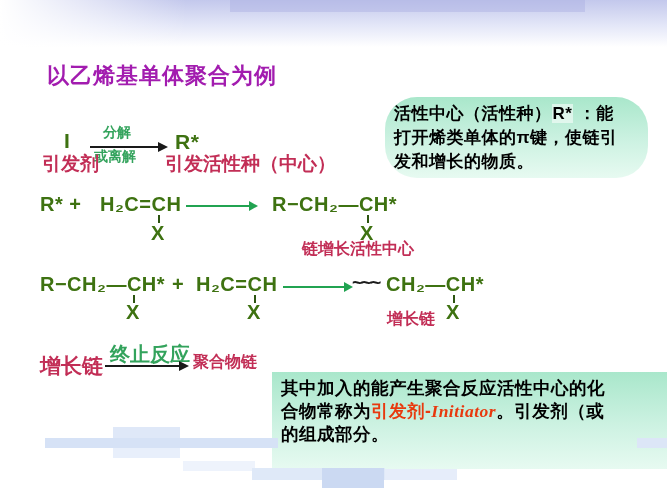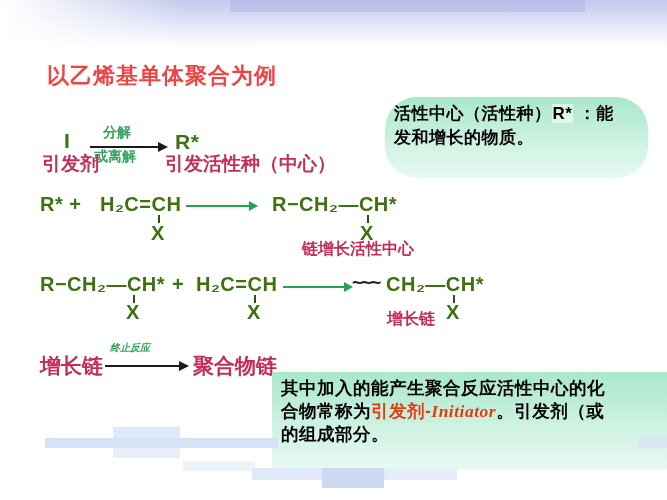--- a/index.html
+++ b/index.html
@@ -5,21 +5,21 @@
   html,body{margin:0;padding:0;}
   body{width:667px;height:500px;position:relative;background:#ffffff;overflow:hidden;
        font-family:"Liberation Sans", sans-serif;}
   .abs{position:absolute;}
   
   .band{left:0;top:0;width:667px;height:47px;
     background-image:
       linear-gradient(to right, #ffffff 0%, rgba(255,255,255,0) 28%),
       linear-gradient(to bottom, #c3c8ec 0%, #e4e7f8 55%, #ffffff 100%);}
   
-  .title{left:47px;top:61px;font-size:22px;font-weight:bold;color:#ef4444;letter-spacing:1px;}
+  .title{left:47px;top:61px;font-size:22px;font-weight:bold;color:#a21caf;letter-spacing:1px;}
   
   .greenbox{background:linear-gradient(to bottom,#a9e7cb 0%, #cdf2e2 55%, #e7faf1 100%);
             color:#000;font-weight:bold;}
   .topbox{left:385px;top:97px;width:263px;height:81px;padding:5px 9px;box-sizing:border-box;
           font-size:17px;line-height:24px;letter-spacing:0.5px;border-radius:32px;}
   .botbox{left:272px;top:372px;width:416px;height:97px;padding:5px 9px;box-sizing:border-box;
           font-size:17.5px;line-height:23px;letter-spacing:0.5px;}
   .rstar-hl{background:rgba(255,255,255,0.55);padding:0 1px;font-family:"Liberation Sans",sans-serif;}
   .red-cn{color:#e8390e;margin-top:8px;}
   .red-en{color:#e8390e;font-style:italic;font-family:"Liberation Serif",serif;}
@@ -43,20 +43,21 @@
 </head>
 <body>
 
 <div class="abs band"></div>
 <div class="abs" style="left:230px;top:0;width:355px;height:12px;background:rgba(170,176,226,0.45);"></div>
 
 <div class="abs title">以乙烯基单体聚合为例</div>
 
 <div class="abs greenbox topbox">
   <div><span>活性中心（活性种）</span><span class="rstar-hl">R*</span><span> ：能</span></div>
+  <div>打开烯类单体的π键，使链引</div>
   <div>发和增长的物质。</div>
 </div>
 
 <div class="abs chem chem-lg" style="left:64px;top:129px;">I</div>
 <div class="abs gnote" style="left:103px;top:124px;">分解</div>
 <div class="abs arrow-shaft black-a" style="left:90px;top:146px;width:70px;"></div>
 <div class="abs arrow-head black-h" style="left:158px;top:142px;"></div>
 <div class="abs gnote" style="left:94px;top:148px;text-align:right;">或离解</div>
 <div class="abs chem chem-lg" style="left:175px;top:130px;">R*</div>
 <div class="abs crimson" style="left:42px;top:151px;font-size:19px;">引发剂</div>
@@ -82,24 +83,24 @@
 <div class="abs chem" style="left:247px;top:301px;">X</div>
 <div class="abs arrow-shaft green-a" style="left:283px;top:286px;width:62px;"></div>
 <div class="abs arrow-head green-h" style="left:344px;top:282px;"></div>
 <div class="abs squig" style="left:352px;top:272px;">~~~</div>
 <div class="abs chem" style="left:386px;top:273px;">CH₂—CH*</div>
 <div class="abs vbond" style="left:453px;top:295px;"></div>
 <div class="abs chem" style="left:446px;top:301px;">X</div>
 <div class="abs crimson" style="left:387px;top:309px;font-size:16px;">增长链</div>
 
 <div class="abs crimson" style="left:40px;top:352px;font-size:21px;">增长链</div>
-<div class="abs gnote" style="left:110px;top:341px;font-size:10px;font-style:italic;">终止反应</div>
+<div class="abs gnote" style="left:110px;top:341px;font-size:20px;">终止反应</div>
 <div class="abs arrow-shaft black-a" style="left:105px;top:365px;width:76px;"></div>
 <div class="abs arrow-head black-h" style="left:179px;top:361px;"></div>
-<div class="abs crimson" style="left:193px;top:352px;font-size:21px;">聚合物链</div>
+<div class="abs crimson" style="left:193px;top:352px;font-size:16px;">聚合物链</div>
 
 <div class="abs greenbox botbox">
   <div>其中加入的能产生聚合反应活性中心的化</div>
   <div><span>合物常称为</span><span class="red-cn">引发剂-</span><span class="red-en">Initiator</span><span>。引发剂（或</span></div>
   <div>的组成部分。</div>
 </div>
 
 <div class="bar" style="left:113px;top:427px;width:67px;height:11px;background:#dfe8f8;"></div>
 <div class="bar" style="left:45px;top:438px;width:233px;height:10px;background:#d6e2f6;"></div>
 <div class="bar" style="left:637px;top:438px;width:30px;height:10px;background:#dce6f7;"></div>

